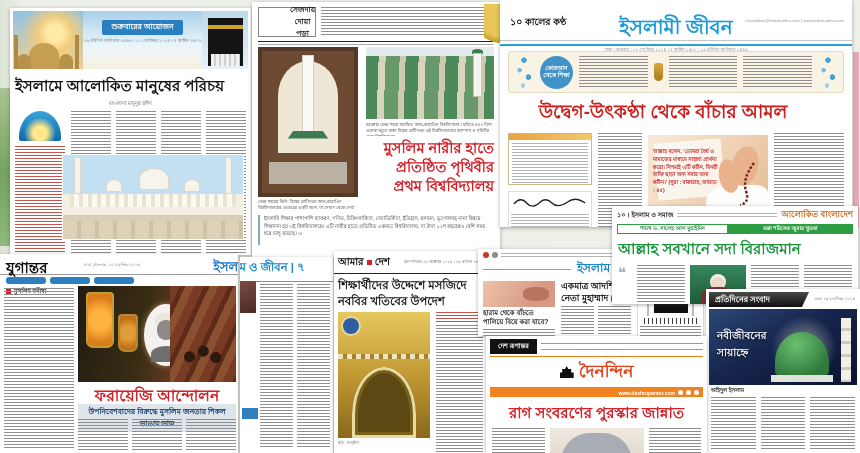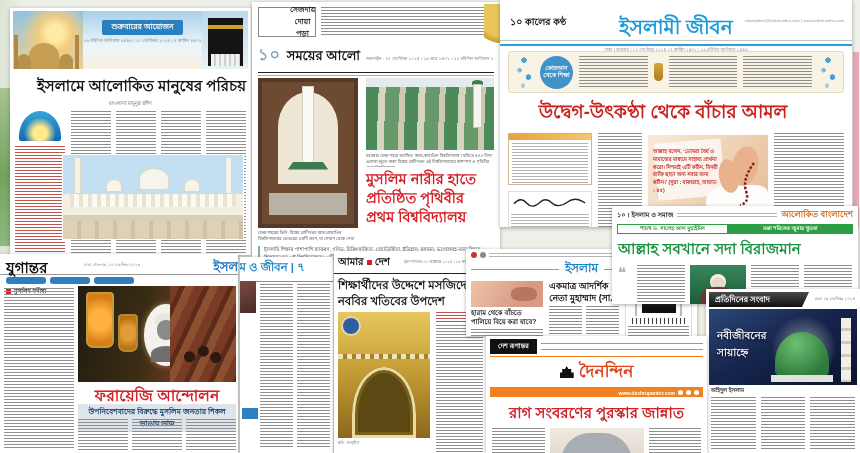--- a/index.html
+++ b/index.html
@@ -26,21 +26,21 @@
   .pa-mosque .m2{left:62px;height:34px;}
   .pa-kaaba{position:absolute;right:0;top:0;width:46px;height:100%;background:linear-gradient(180deg,#bcd8ea,#e9f2f7);}
   .kcube{position:absolute;left:6px;right:5px;top:7px;bottom:3px;background:#141414;}
   .kcube::before{content:"";position:absolute;left:0;right:0;top:7px;height:4px;background:#c9a227;}
   .kcube::after{content:"";position:absolute;left:3px;right:3px;bottom:0;height:12px;background:repeating-linear-gradient(90deg,#f2f2f2 0 3px,#cfcfcf 3px 5px);}
   .pa-titlewrap{position:absolute;left:70px;right:46px;top:4px;text-align:center;}
   .pa-title{font-size:16px;font-weight:800;color:#0d0d0d;white-space:nowrap;}
   .pa-oval{border:2px solid #cc2222;border-radius:50%;padding:0 6px;margin-left:3px;display:inline-block;}
   .pa-tag{display:inline-block;background:#2a7fc1;color:#fff;font-size:7.5px;font-weight:700;padding:1.5px 10px;border-radius:2px;margin-top:2px;text-align:center;}
   .pa-date{font-size:4.3px;color:#777;margin-top:3px;white-space:nowrap;}
-  .pa-head{font-size:15px;font-weight:800;text-align:right;margin:5px 2px 1px;color:#141414;}
+  .pa-head{font-size:15px;font-weight:800;text-align:left;margin:5px 2px 1px;color:#141414;}
   .pa-by{font-size:5px;text-align:center;color:#555;margin-bottom:3px;}
   .pa-body{position:relative;height:152px;margin:0 2px;}
   .pa-left{position:absolute;left:0;top:0;width:50px;bottom:0;}
   .pa-dome{width:42px;height:30px;margin:0 auto 5px;background:radial-gradient(circle at 50% 74%,#ffe98a 0 7px,transparent 16px),linear-gradient(180deg,#35a3da,#0f6bb0);border-radius:50% 50% 8% 8%/85% 85% 6% 6%;}
   .pa-cols{position:absolute;left:56px;right:0;top:0;bottom:0;display:flex;gap:5px;}
   .pa-photo{position:absolute;left:48px;top:44px;width:180px;height:84px;background:linear-gradient(180deg,#c2e0f2 0 46%,#f3efe3 46% 72%,#d9cfb6 72%);box-shadow:0 0 0 1px #fff;}
   .gm-dome{position:absolute;background:#f7f4ec;border:1px solid #ddd6c6;border-radius:50% 50% 12% 12%;}
   .gm-b{left:50%;top:16%;width:28px;height:20px;margin-left:-14px;}
   .gm-s1{left:24%;top:28%;width:14px;height:11px;}
   .gm-s2{right:24%;top:28%;width:14px;height:11px;}
@@ -63,21 +63,21 @@
   .pb-ph-l{position:absolute;left:0;top:0;width:100px;height:150px;background:#6d4a32;border:4px solid #54382a;box-sizing:border-box;}
   .pb-ph-l .arch{position:absolute;left:17%;right:17%;top:7%;bottom:28%;background:#efe7d6;border-radius:50% 50% 0 0/38% 38% 0 0;}
   .pb-ph-l .tower{position:absolute;left:44%;top:3%;width:12%;height:54%;background:#fbfaf6;border:1px solid #d8d2c2;box-sizing:border-box;}
   .pb-ph-l .roof{position:absolute;left:28%;right:28%;top:56%;height:8px;background:#3f7b50;clip-path:polygon(0 100%,14% 0,86% 0,100% 100%);}
   .pb-ph-l .court{position:absolute;left:8%;right:8%;bottom:6%;height:16%;background:#b9b2a4;}
   .pb-ph-r{position:absolute;left:108px;right:0;top:0;height:72px;background:repeating-linear-gradient(92deg,#4c8a5a 0 13px,#d9d4c0 13px 20px,#67996b 20px 34px,#cfc9b4 34px 40px);}
   .pb-ph-r .sky{position:absolute;left:0;right:0;top:0;height:9px;background:#e3ebee;}
   .pb-ph-r .minaret{position:absolute;right:12px;top:6px;width:9px;height:44px;background:#f5f4ee;border:1px solid #c9c4b4;box-sizing:border-box;}
   .pb-ph-r .mcap{position:absolute;right:11px;top:2px;width:11px;height:5px;background:#3f7b50;border-radius:50% 50% 0 0;}
   .pb-cap-r{position:absolute;left:108px;right:0;top:75px;font-size:4.2px;color:#333;line-height:1.4;height:14px;overflow:hidden;}
-  .pb-headline{position:absolute;left:108px;right:0;top:92px;font-size:14.5px;line-height:1.3;font-weight:800;color:#d41f26;}
+  .pb-headline{position:absolute;left:108px;right:0;top:92px;font-size:14.5px;line-height:1.3;font-weight:800;color:#d41f26;text-align:right;}
   .pb-cap-l{position:absolute;left:0;top:152px;width:100px;font-size:4.2px;color:#333;line-height:1.4;height:13px;overflow:hidden;}
   .pb-intro{font-size:5px;color:#333;line-height:1.5;margin:2px 6px 0;border-left:2px solid #8aa5b5;padding-left:4px;height:30px;overflow:hidden;}
 
   
   .pc{left:500px;top:0;width:352px;height:227px;}
   .pc-head{position:relative;height:44px;border-bottom:2.5px solid #2a9fd8;}
   .pc-head::after{content:"";position:absolute;left:0;right:0;bottom:3px;height:1px;background:#c5c5c5;}
   .pc-pl{position:absolute;left:10px;top:15px;font-size:9.5px;font-weight:800;color:#111;}
   .pc-mast{text-align:center;font-size:20px;font-weight:800;color:#1b9cd9;padding-top:12px;}
   .pc-contact{position:absolute;right:8px;top:18px;font-size:4.2px;color:#999;}
@@ -143,21 +143,21 @@
   .pf-headline{font-size:11.5px;font-weight:800;color:#161616;line-height:1.35;margin:4px 4px 3px;}
   .pf-body{position:relative;height:142px;margin:0 4px;}
   .pf-photo{position:absolute;left:0;top:0;width:92px;height:126px;background:linear-gradient(180deg,#e7c75f,#c29a33 50%,#8a671c);}
   .pf-arch{position:absolute;left:15%;right:15%;bottom:0;height:56%;background:#5c4812;border-radius:50% 50% 0 0/68% 68% 0 0;box-shadow:inset 0 0 0 3px #e8dba2,inset 0 0 0 6px #7a611a;}
   .pf-med{position:absolute;left:5%;top:5%;width:16px;height:16px;border-radius:50%;background:#2e5fa3;box-shadow:0 0 0 2px #e6d9a0;}
   .pf-band{position:absolute;left:0;right:0;top:33%;height:5px;background:repeating-linear-gradient(90deg,#efe3bc 0 5px,#a8812b 5px 9px);}
   .pf-cap{position:absolute;left:0;top:128px;width:92px;font-size:3.8px;color:#555;}
   .pf-col{position:absolute;left:98px;right:0;top:0;bottom:0;}
 
   
-  .pg{left:466px;top:249px;width:231px;height:87px;}
+  .pg{left:478px;top:249px;width:231px;height:87px;}
   .pg-top{display:flex;align-items:center;gap:3px;padding:3px 5px 1px;}
   .pg-c1{width:6px;height:6px;border-radius:50%;background:#c4392b;}
   .pg-c2{width:6px;height:6px;border-radius:50%;background:#8b8b8b;}
   .pg-mastrow{display:flex;align-items:center;gap:6px;margin:0 5px 2px;}
   .pg-line{flex:1;height:1px;background:#999;}
   .pg-mast{font-size:12px;font-weight:800;color:#1b86c8;}
   .pg-body{display:flex;gap:6px;margin:0 5px;height:62px;}
   .g-a1{width:72px;}
   .g-ph{height:26px;background:linear-gradient(120deg,#eec3a8,#d89a84 70%);position:relative;margin-bottom:2px;}
   .g-ph::after{content:"";position:absolute;right:6px;top:6px;width:26px;height:14px;background:#b9765e;border-radius:40%;}
@@ -272,25 +272,20 @@
       </div>
     </div>
   </section>
 
   <section class="panel pb">
     <i class="pb-orn"></i>
     <div class="pb-top">
       <div class="pb-box">সেজদায় দোয়া পড়া</div>
       <div class="tl" style="flex:1;height:30px"></div>
     </div>
-    <div class="pb-head">
-      <span class="pb-pno">১০</span>
-      <span class="pb-mast">সময়ের আলো</span>
-      <span class="pb-date">অনলাইন : ১৫ সেপ্টেম্বর ২০২৪ । ২৯ ভাদ্র ১৪৩১ । ১১ রবিউল আউয়াল ১৪৪৬</span>
-    </div>
     <div class="pb-rule"></div>
     <div class="pb-photos">
       <div class="pb-ph-l">
         <i class="arch"></i>
         <i class="tower"></i>
         <i class="roof"></i>
         <i class="court"></i>
       </div>
       <div class="pb-ph-r">
         <i class="sky"></i>

